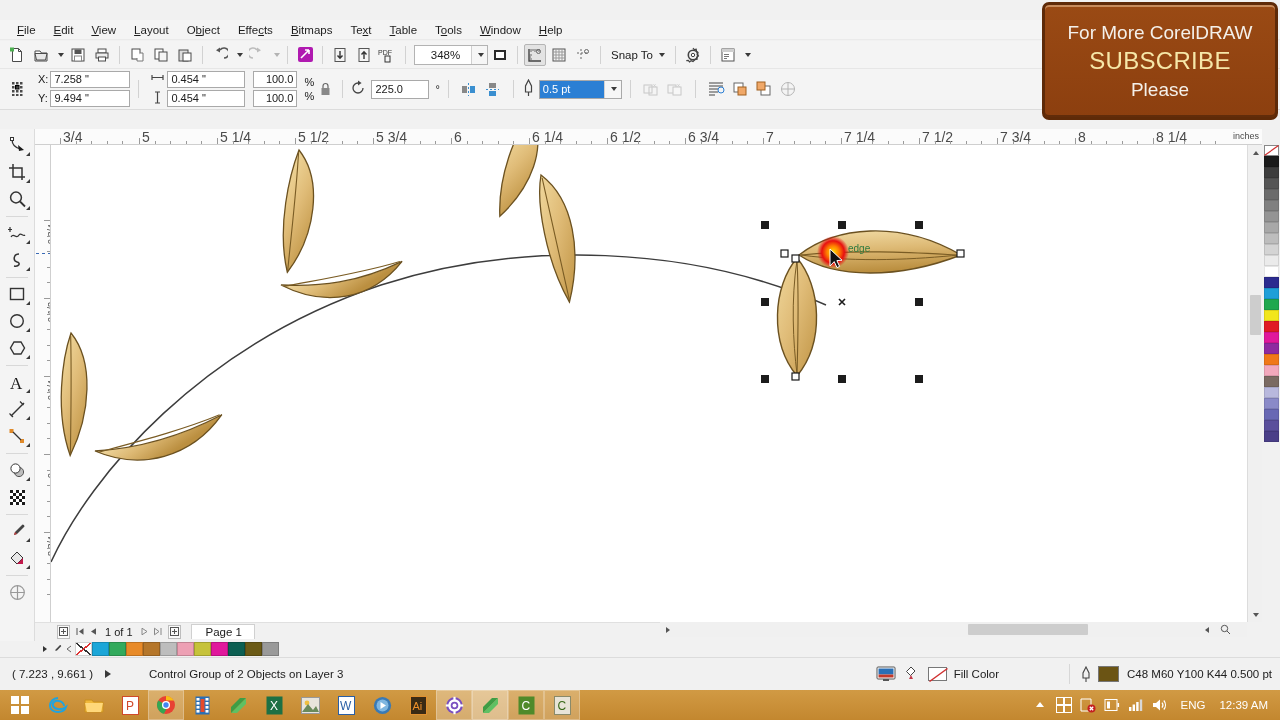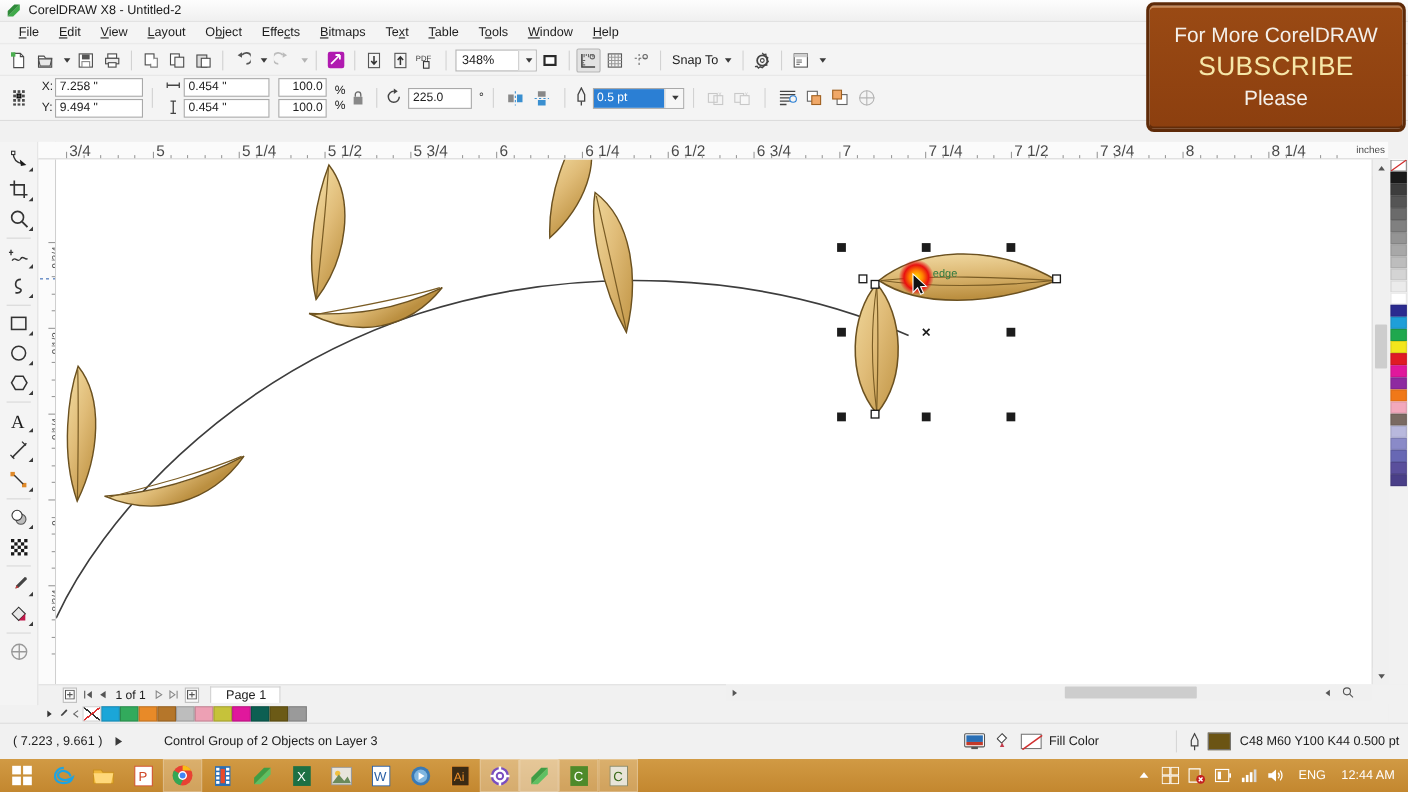--- a/index.html
+++ b/index.html
@@ -30,20 +30,21 @@
     border-bottom:1px solid #eaeaea;
   }
   .menu-item { font-size:11.5px; padding:2px 9px; color:#1d1d1d; cursor:default; }
   .menu-item u { text-decoration:underline; }
 
   
   .toolbar {
     position:absolute; left:0; top:41px; width:1280px; height:28px;
     background:#f4f4f4; display:flex; align-items:center; padding-left:5px;
     border-bottom:1px solid #e6e6e6;
+    text-align:center;
   }
   .tbtn { width:22px; height:22px; display:flex; align-items:center; justify-content:center;
           margin:0 1px; border:1px solid transparent; border-radius:2px; position:relative; }
   .tbtn.pressed { background:#e3e3e3; border:1px solid #b5b5b5; }
   .tsep { width:1px; height:18px; background:#d2d2d2; margin:0 5px; }
   .caret { width:0;height:0;border-left:3px solid transparent;border-right:3px solid transparent;
            border-top:4px solid #3a3a3a; margin-left:2px;}
   .zoom-combo {
     display:flex; align-items:center; height:20px; border:1px solid #b3b3b3; background:#fff;
     margin-left:3px; width:74px;
@@ -206,29 +207,20 @@
   }
   .sub-l1 { color:#f4f0ea; font-size:19px; }
   .sub-l2 { color:#f6e7a8; font-size:24px; letter-spacing:.3px; }
   .sub-l3 { color:#f4f0ea; font-size:19px; }
 </style>
 </head>
 <body>
 
 <div id="app">
 
-  <div class="titlebar">
-    <span class="title-logo">
-      <svg width="14" height="14" viewBox="0 0 14 14">
-          <path d="M1 12 L12 1 L12 6 L6 12 Z" fill="#3faa4a"></path>
-          <path d="M1 12 L12 1 L7 1 L1 7 Z" fill="#2f8a3a"></path>
-        </svg>
-    </span>
-    <span class="title-text">CorelDRAW X8 - Untitled-2</span>
-  </div>
 
   <div class="menubar">
     <div class="menu-item"><u>F</u><span>ile</span></div>
     <div class="menu-item"><u>E</u>dit</div>
     <div class="menu-item"><u>V</u>iew</div>
     <div class="menu-item"><u>L</u>ayout</div>
     <div class="menu-item">O<u>b</u>ject</div>
     <div class="menu-item">Effe<u>c</u>ts</div>
     <div class="menu-item"><u>B</u>itmaps</div>
     <div class="menu-item">Te<u>x</u>t</div>
@@ -1250,21 +1242,21 @@
           </svg>
       </span>
       <span class="ti">
         <svg width="16" height="14" viewBox="0 0 16 14">
             <path d="M1 5 L4 5 L8 1.5 L8 12.5 L4 9 L1 9 Z" fill="#fff"></path>
             <path d="M10 4.5 A4 4 0 0 1 10 9.5" fill="none" stroke="#fff" stroke-width="1.2"></path>
             <path d="M11.8 2.5 A7 7 0 0 1 11.8 11.5" fill="none" stroke="#fff" stroke-width="1.2"></path>
           </svg>
       </span>
       <span class="tb-lang">ENG</span>
-      <span class="tb-clock">12:44 AM</span>
+      <span class="tb-clock">12:39 AM</span>
     </div>
   </div>
 
   <div class="subscribe">
     <div class="sub-l1">For More CorelDRAW</div>
     <div class="sub-l2">SUBSCRIBE</div>
     <div class="sub-l3">Please</div>
   </div>
 
 </div>

